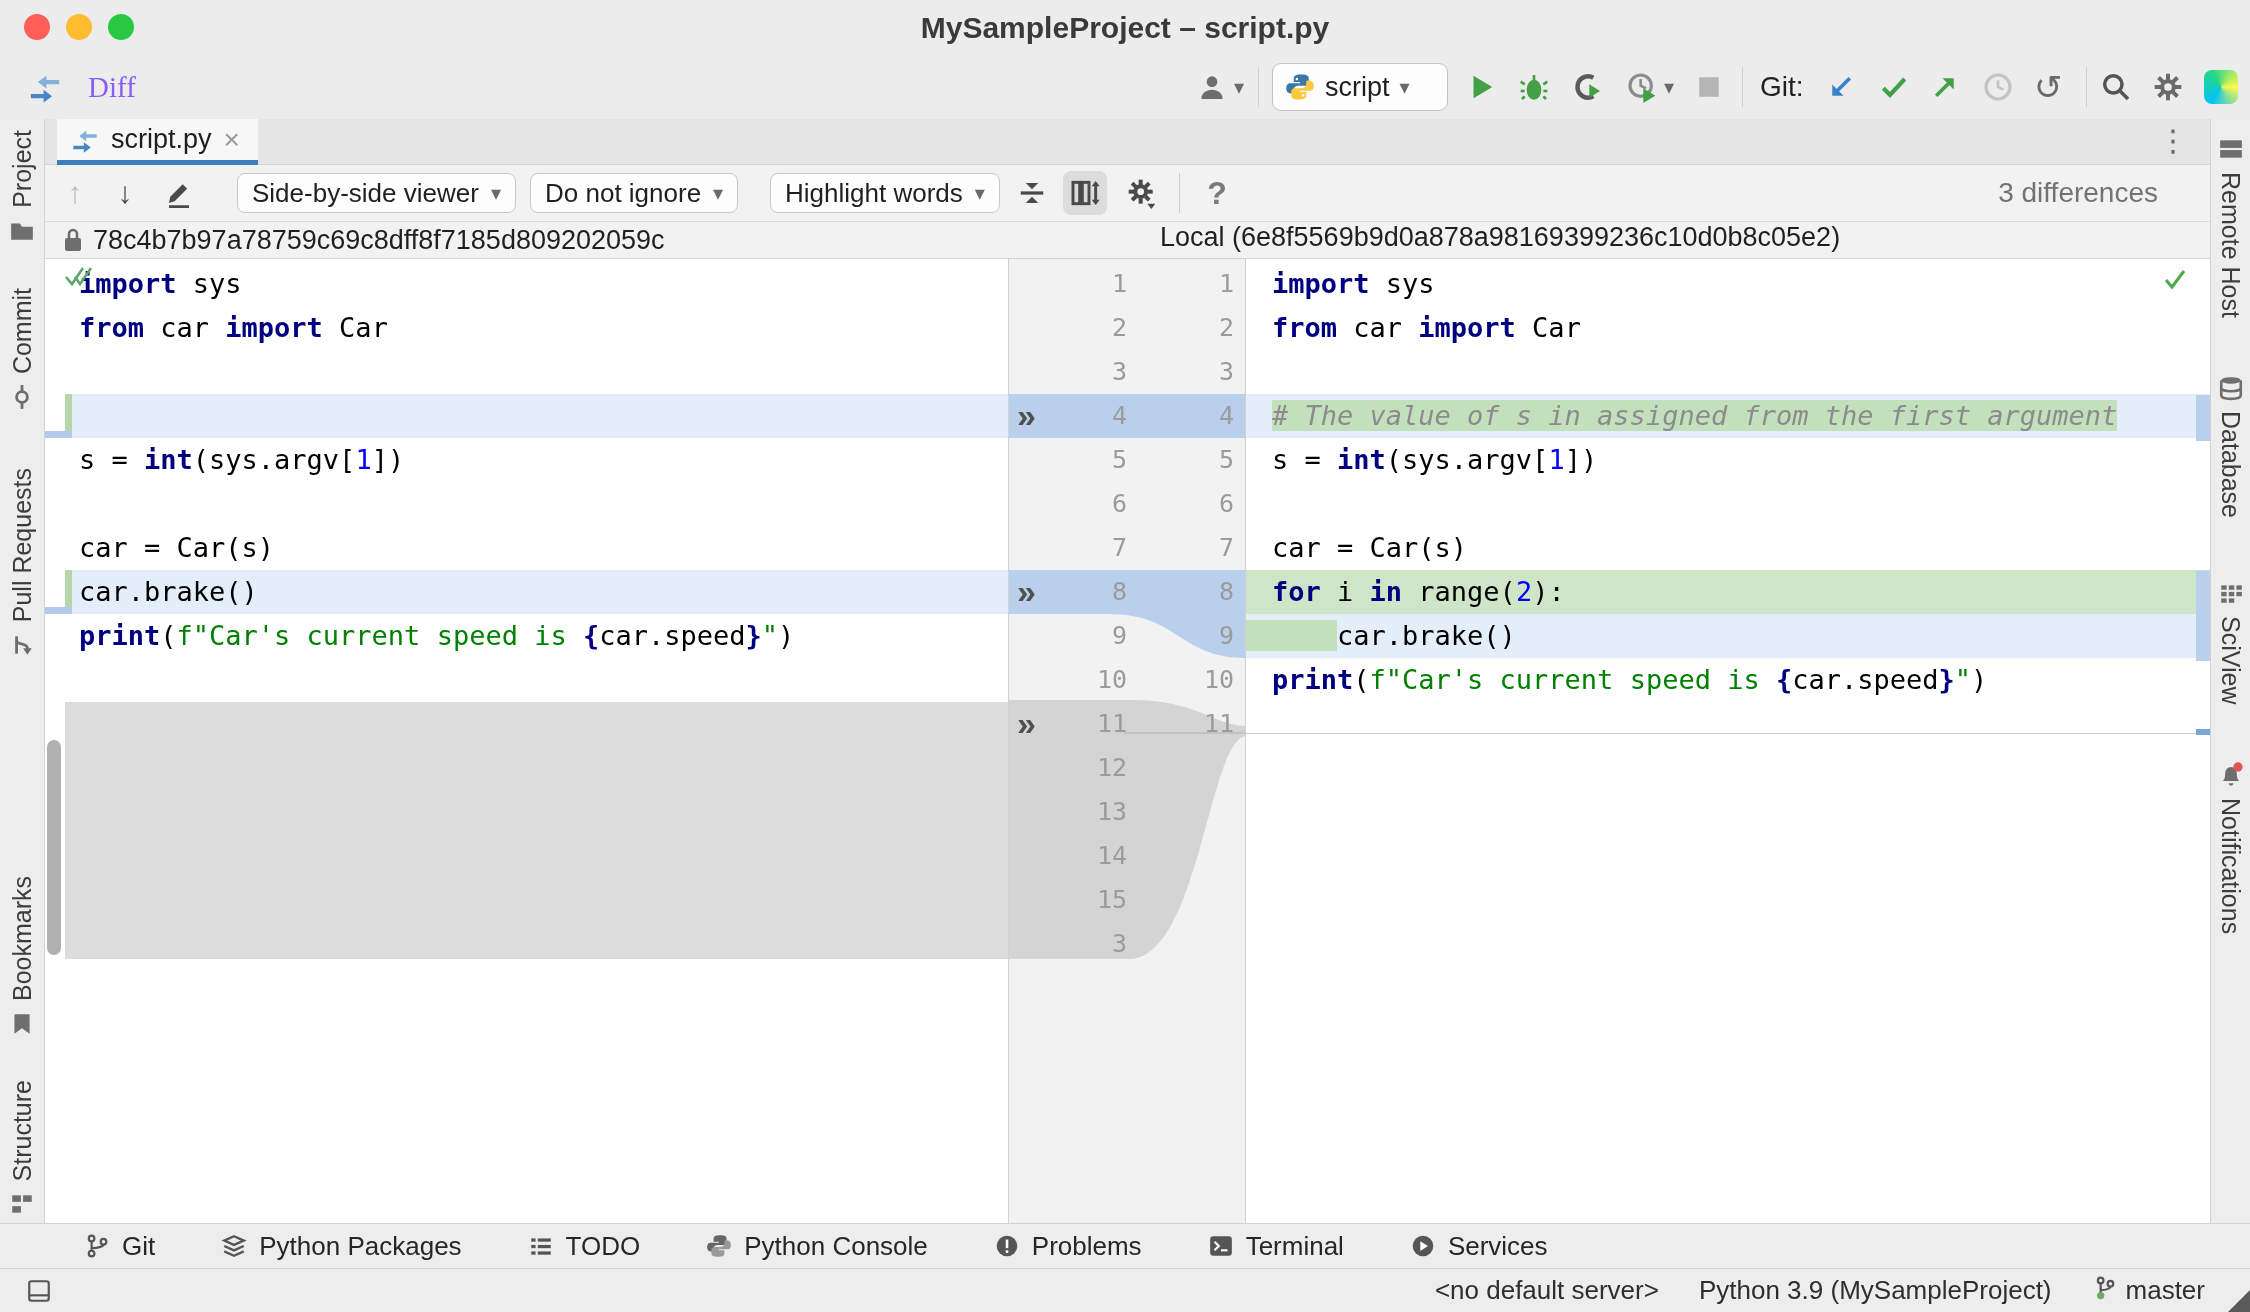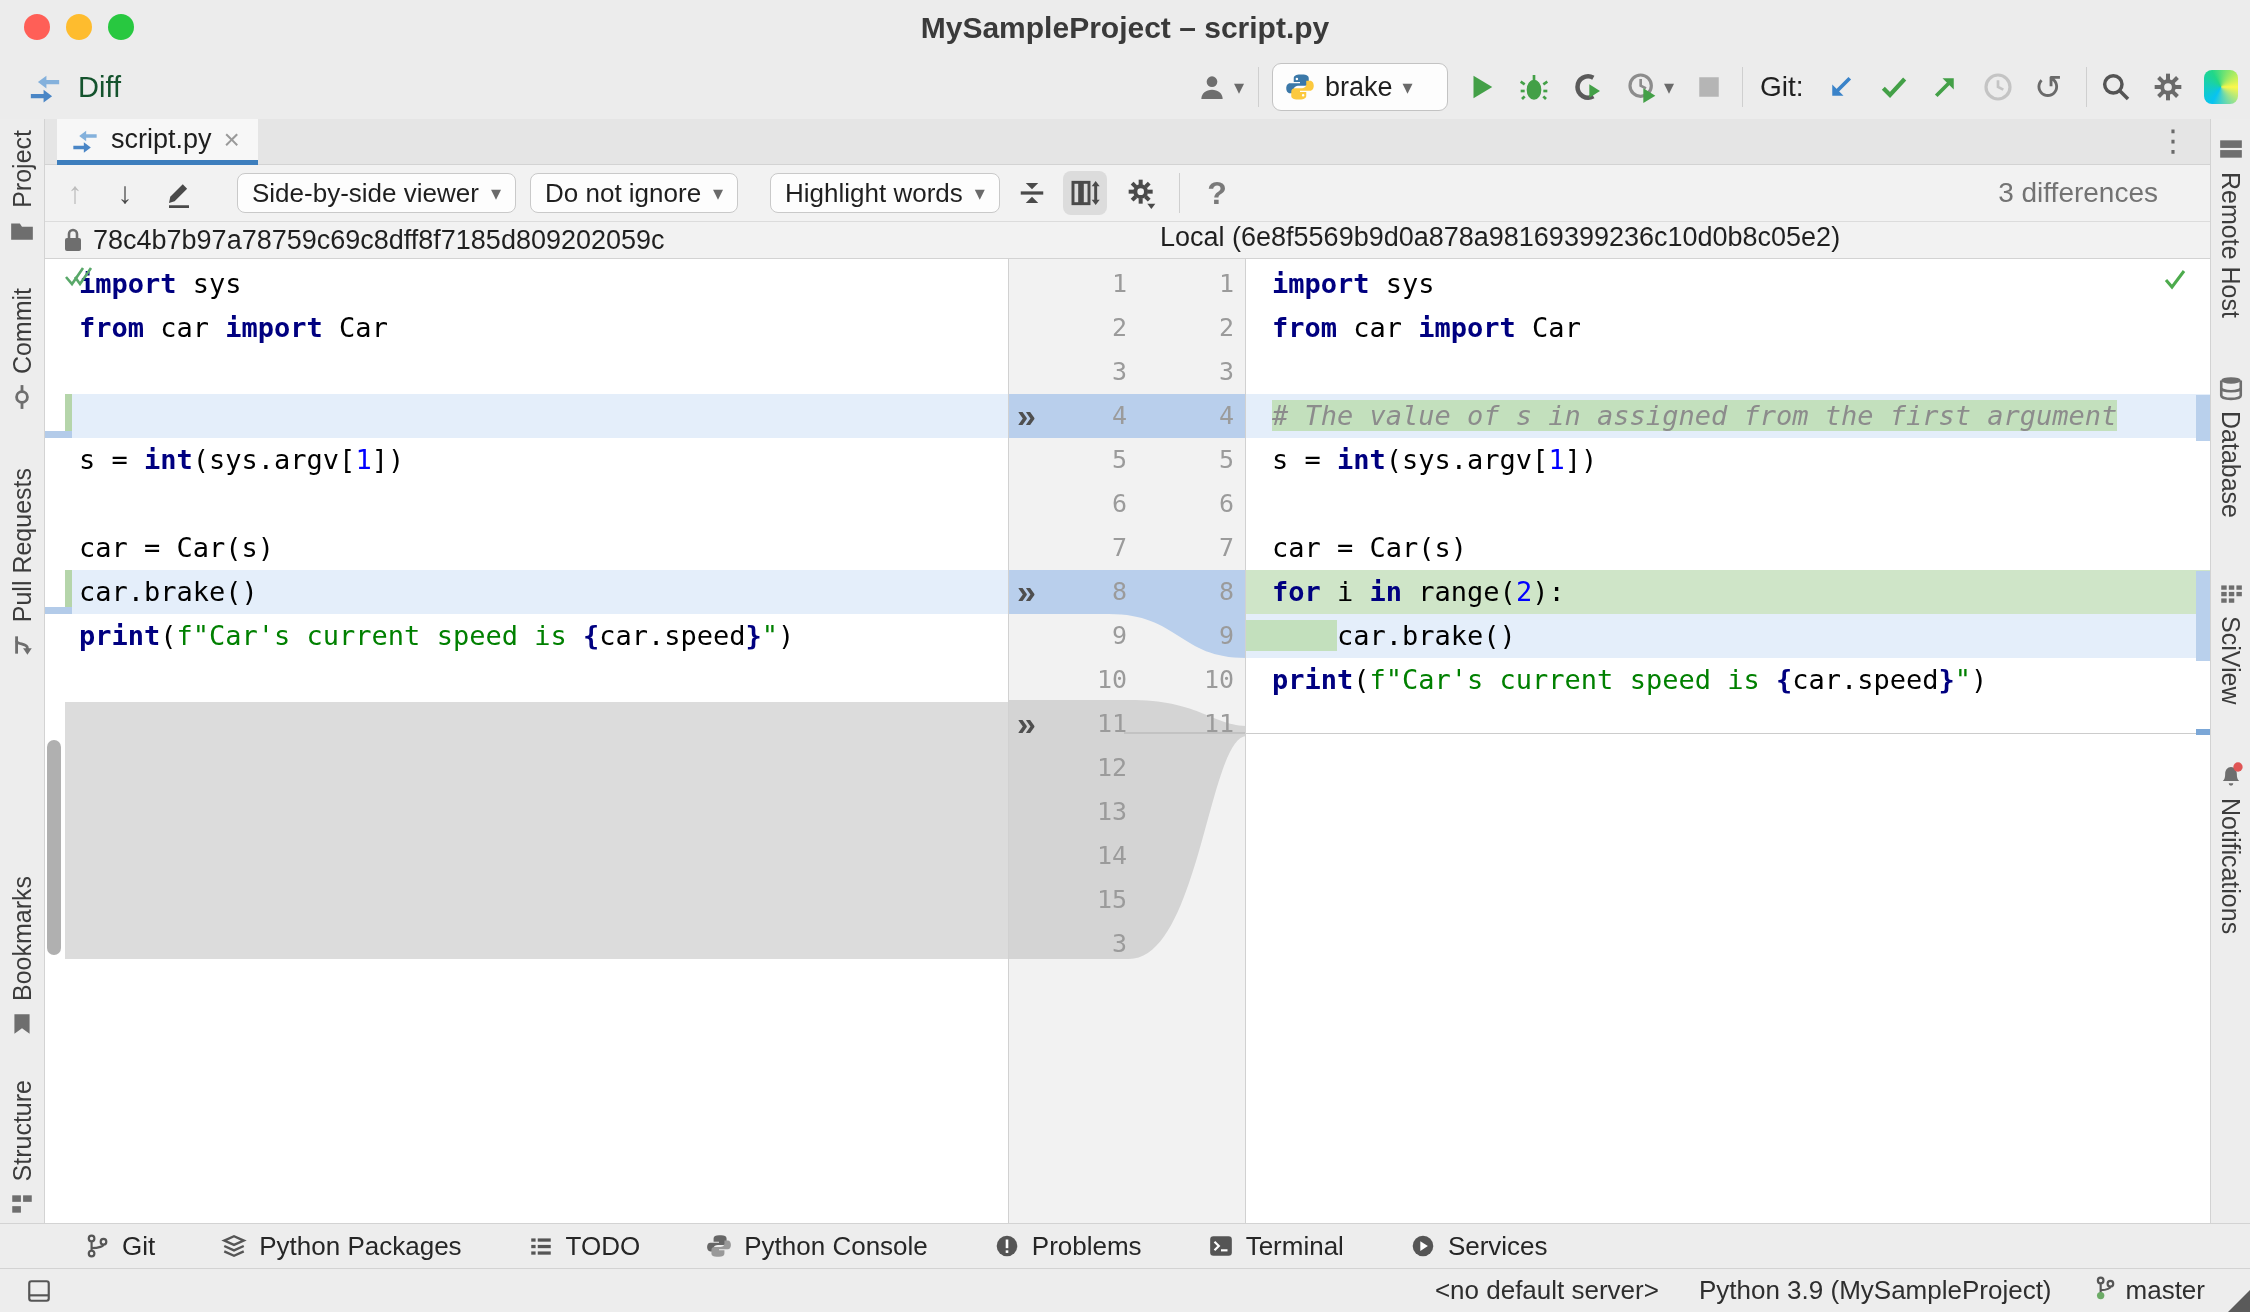--- a/index.html
+++ b/index.html
@@ -9,21 +9,21 @@
   .titlebar{position:absolute;left:0;top:0;width:2250px;height:55px;background:#ececec;}
   .tl{position:absolute;top:14px;width:26px;height:26px;border-radius:50%;}
   .tl.red{left:24px;background:#ff5f57;}
   .tl.yellow{left:66px;background:#febc2e;}
   .tl.green{left:108px;background:#28c840;}
   .wtitle{position:absolute;left:0;right:0;top:0;height:55px;line-height:55px;text-align:center;font-size:30px;font-weight:bold;color:#3a3a3a;}
   
   .toolbar{position:absolute;left:0;top:55px;width:2250px;height:64px;background:#ececec;border-bottom:1px solid #d3d3d3;}
   .tbi{position:absolute;top:0;height:64px;display:flex;align-items:center;justify-content:center;}
   .sep{position:absolute;top:12px;width:1px;height:40px;background:#cfcfcf;}
-  .difflabel{font-size:29px;color:#14532d;margin-left:12px;}
+  .difflabel{font-size:29px;color:#8b5cf6;margin-left:22px;font-family:Liberation Serif, serif;}
   .runbox{position:absolute;left:1272px;top:8px;width:176px;height:48px;background:#fdfdfd;border:1px solid #c3c3c3;border-radius:9px;display:flex;align-items:center;gap:10px;padding-left:12px;box-sizing:border-box;font-size:27px;color:#1f1f1f;}
   .caret{font-size:20px;color:#6a6a6a;}
   .icglyph{font-size:31px;color:#545454;}
   .green{color:#43a047;}
   .grayed{color:#bdbdbd;}
   .gitlbl{font-size:28px;color:#1f1f1f;}
   .logo{width:34px;height:34px;border-radius:8px;background:conic-gradient(from 210deg,#07c3f2,#21d789,#fcf84a,#07c3f2);}
   
   .shell{position:absolute;left:0;top:119px;width:2250px;height:1104px;display:flex;}
   .stripe{position:relative;background:#ededed;}
@@ -117,21 +117,21 @@
     <div class="tbi caret" style="left:1234px;">▾</div>
     <div class="sep" style="left:1258px;"></div>
 
     <div class="runbox">
       <span>
         <svg width="30" height="30" viewBox="0 0 24 24">
             <path d="M12 2c-3 0-5 1-5 3v3h5v1H4c-2 0-3 2-3 4s1 4 3 4h3v-3c0-2 2-3 4-3h5c2 0 3-1 3-3V5c0-2-2-3-5-3h-2zM9.5 4.5a1 1 0 1 1 0 2 1 1 0 0 1 0-2z" fill="#3b78a8"></path>
             <path d="M12 22c3 0 5-1 5-3v-3h-5v-1h8c2 0 3-2 3-4s-1-4-3-4h-3v3c0 2-2 3-4 3H8c-2 0-3 1-3 3v3c0 2 2 3 5 3h2zm2.5-2.5a1 1 0 1 1 0-2 1 1 0 0 1 0 2z" fill="#fcc93e"></path>
           </svg>
       </span>
-      <span>brake</span>
+      <span>script</span>
       <span class="caret">▾</span>
     </div>
 
     <div class="tbi" style="left:1466px;">
       <svg width="30" height="30" viewBox="0 0 24 24">
           <path d="M6 3l15 9-15 9z" fill="#43a047"></path>
         </svg>
     </div>
     <div class="tbi" style="left:1518px;">
       <svg width="32" height="32" viewBox="0 0 24 24" stroke="#43a047" fill="#43a047">

